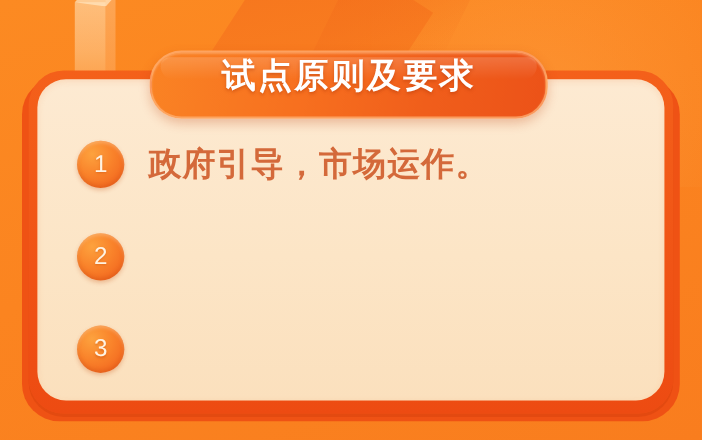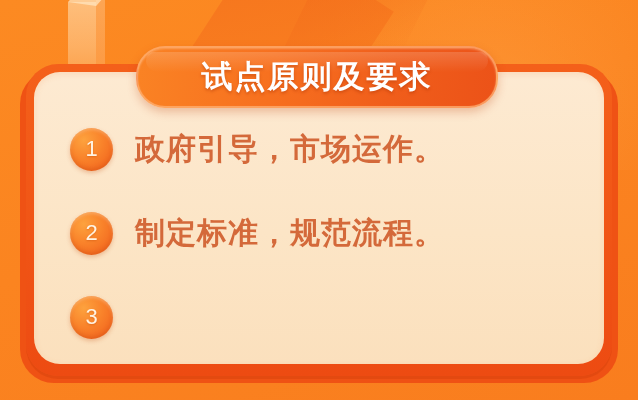--- a/index.html
+++ b/index.html
@@ -120,21 +120,20 @@
     left: 136px;
     top: 46px;
     width: 358px;
     height: 58px;
     border-radius: 29px;
     background: linear-gradient(100deg, #FA8324 0%, #F7701F 38%, #F05E1B 70%, #EC5218 100%);
     border: 2px solid rgba(255,178,118,.75);
     box-shadow: 0 4px 10px rgba(190,60,10,.28),
                 inset 0 1px 2px rgba(255,200,150,.45);
     display: flex;
-    align-items: center;
     justify-content: center;
   }
   .title-pill::after {
     content: "";
     position: absolute;
     left: 8px; right: 8px; top: 4px;
     height: 20px;
     border-radius: 14px 14px 20px 20px;
     background: linear-gradient(180deg, rgba(255,255,255,.16) 0%, rgba(255,255,255,0) 100%);
     pointer-events: none;
@@ -223,21 +222,20 @@
       <div class="badge">
         <span class="badge-num">1</span>
       </div>
       <span class="item-text">政府引导，市场运作。</span>
     </div>
 
     <div class="list-item">
       <div class="badge">
         <span class="badge-num">2</span>
       </div>
-      <span class="item-text">制定标准，规范流程。</span>
     </div>
 
     <div class="list-item">
       <div class="badge">
         <span class="badge-num">3</span>
       </div>
     </div>
 
   </div>
 

